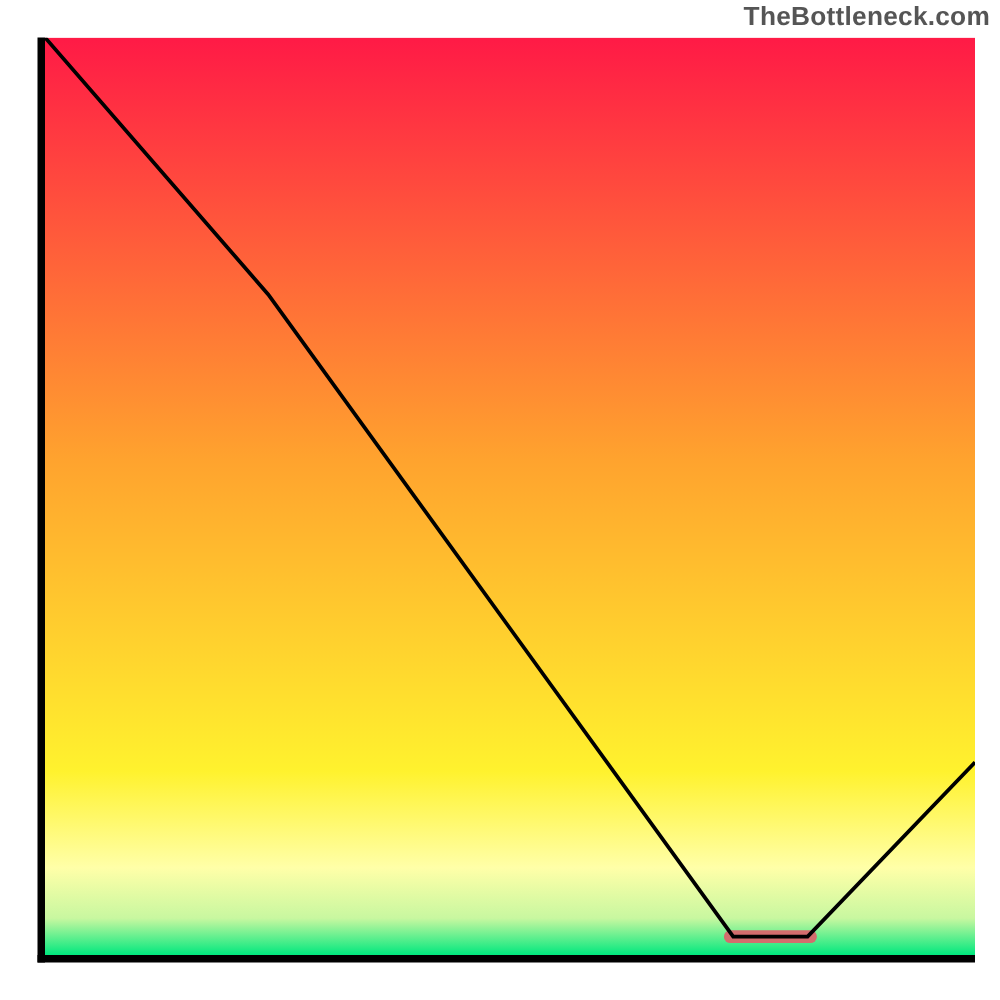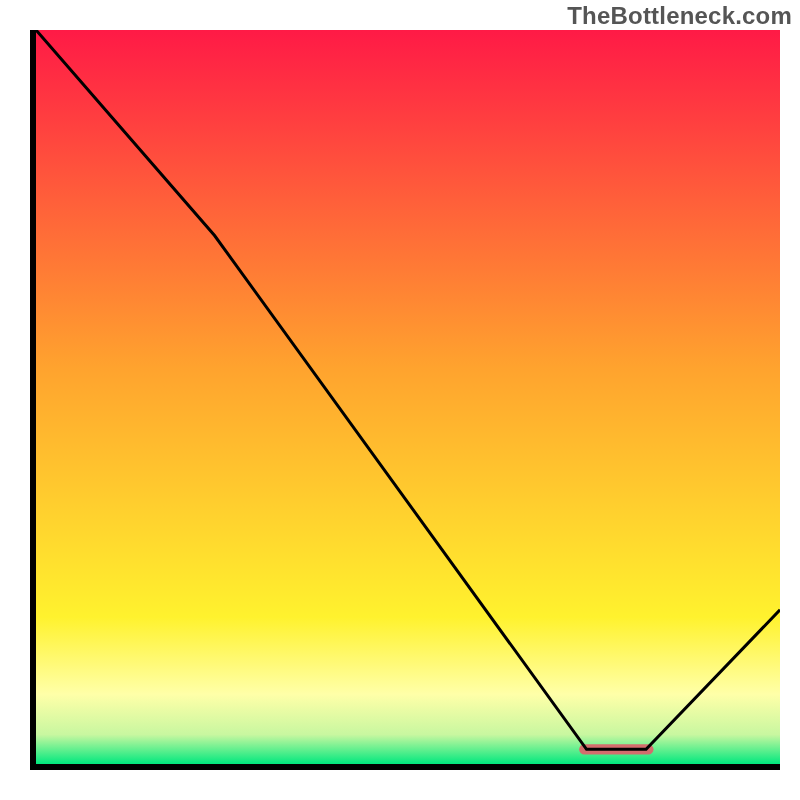--- a/index.html
+++ b/index.html
@@ -14,21 +14,21 @@
   .frame {
     position: relative;
     width: 800px;
     height: 800px;
   }
   .watermark {
     position: absolute;
     top: 2px;
     right: 8px;
     color: #555;
-    font-size: 24px;
+    font-size: 21px;
     font-weight: 600;
     letter-spacing: 0.2px;
   }
   .axes {
     position: absolute;
     left: 30px;
     right: 20px;
     top: 30px;
     bottom: 30px;
     border-left: 6px solid #000;

